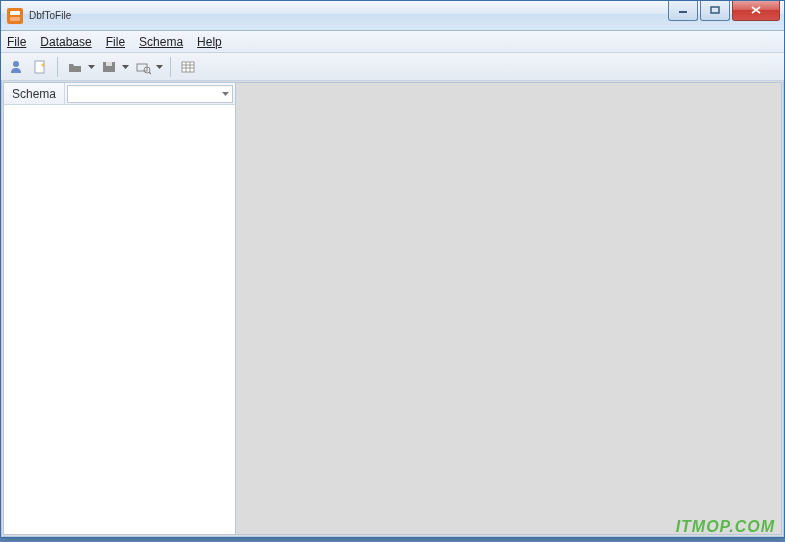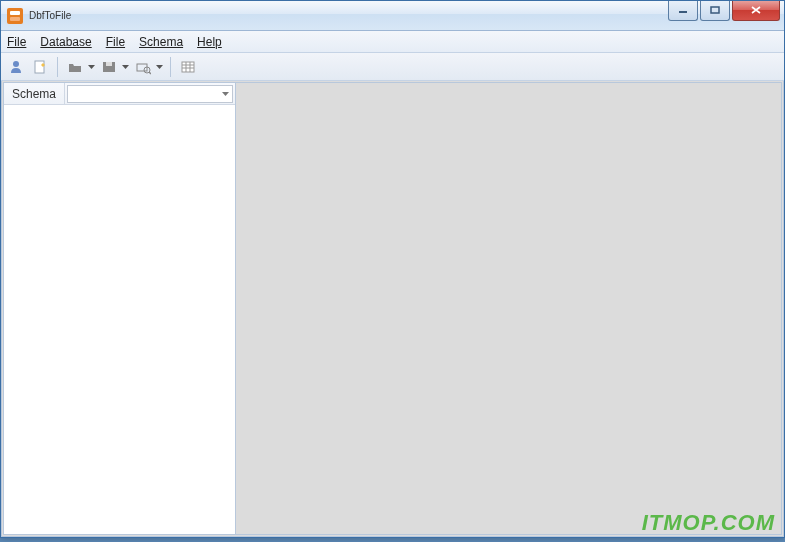--- a/index.html
+++ b/index.html
@@ -184,21 +184,21 @@
   flex: 1;
   background: #dcdcdc;
   border: 1px solid #b8c8dc;
   border-left: none;
 }
 .watermark {
   position: absolute;
   bottom: 6px;
   right: 10px;
   font-family: Arial, sans-serif;
-  font-size: 22px;
+  font-size: 16px;
   font-weight: bold;
   font-style: italic;
   color: #5bb84a;
   letter-spacing: 1px;
   pointer-events: none;
 }
 </style>
 </head>
 <body>
 

